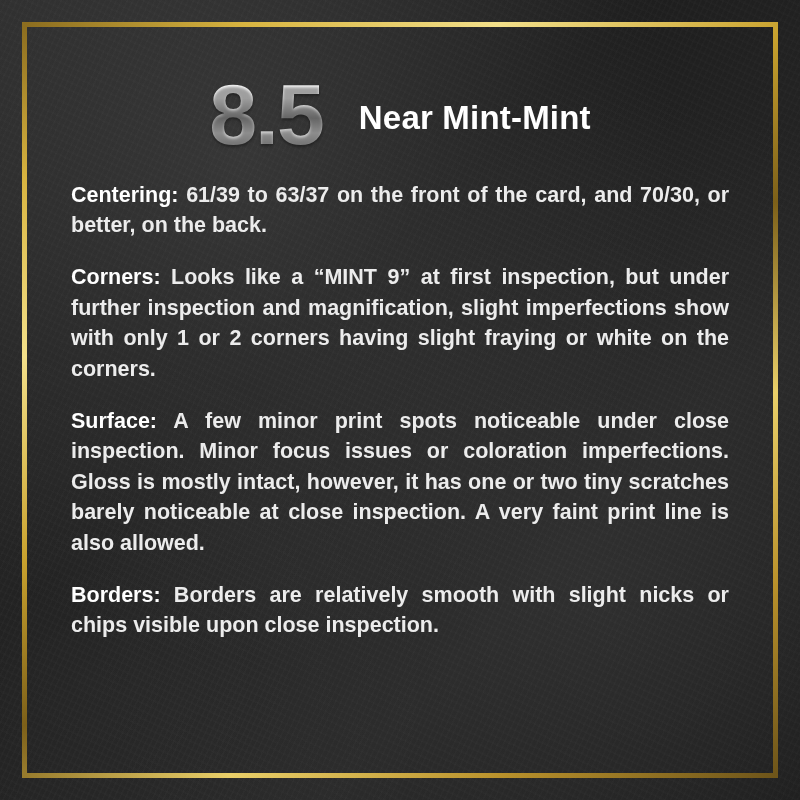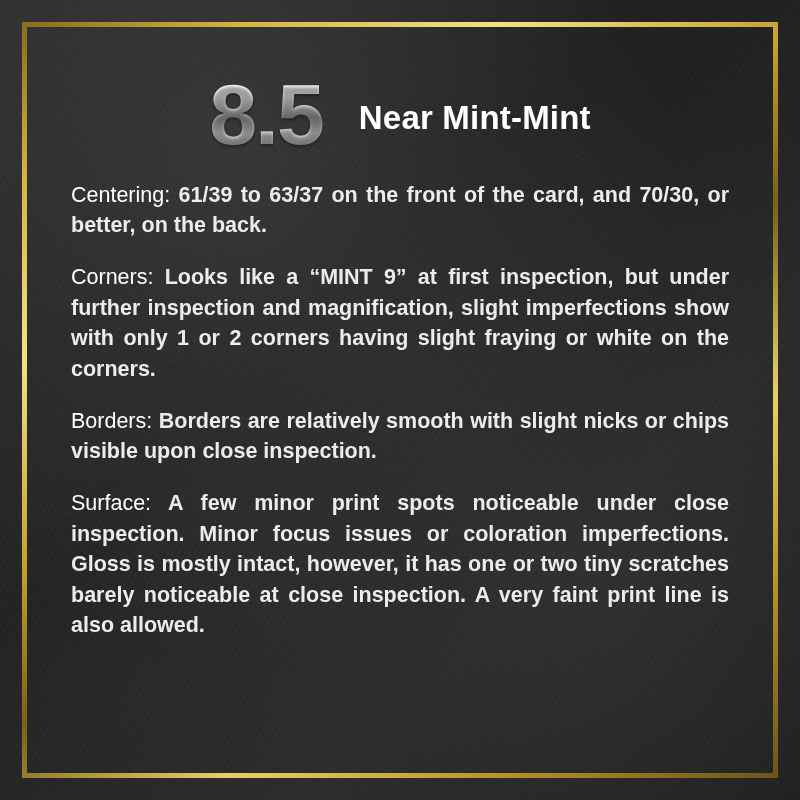--- a/index.html
+++ b/index.html
@@ -119,21 +119,21 @@
     color: #f2f2f2;
     font-size: 21.5px;
     line-height: 1.42;
     text-align: justify;
     text-justify: inter-word;
     margin-bottom: 14px;
   }
   .section:last-child { margin-bottom: 0; }
 
   .section .label {
-    font-weight: normal;
+    font-weight: bold;
     color: #ffffff;
     margin-top: 40px;
   }
   .section .text {
     font-weight: bold;
     color: #ececec;
     margin-top: 12px;
   }
 </style>
 </head>
@@ -154,24 +154,24 @@
 
         <p class="section">
           <span class="label">Centering:</span><span class="text"> 61/39 to 63/37 on the front of the card, and 70/30, or better, on the back.</span>
         </p>
 
         <p class="section">
           <span class="label">Corners:</span><span class="text"> Looks like a “MINT 9” at first inspection, but under further inspection and magnification, slight imperfections show with only 1 or 2 corners having slight fraying or white on the corners.</span>
         </p>
 
         <p class="section">
-          <span class="label">Borders:</span><span class="text"> Borders are relatively smooth with slight nicks or chips visible upon close inspection.</span>
+          <span class="label">Surface:</span><span class="text"> A few minor print spots noticeable under close inspection. Minor focus issues or coloration imperfections. Gloss is mostly intact, however, it has one or two tiny scratches barely noticeable at close inspection. A very faint print line is also allowed.</span>
         </p>
 
         <p class="section">
-          <span class="label">Surface:</span><span class="text"> A few minor print spots noticeable under close inspection. Minor focus issues or coloration imperfections. Gloss is mostly intact, however, it has one or two tiny scratches barely noticeable at close inspection. A very faint print line is also allowed.</span>
+          <span class="label">Borders:</span><span class="text"> Borders are relatively smooth with slight nicks or chips visible upon close inspection.</span>
         </p>
 
       </div>
 
     </div>
   </div>
 </div>
 
 </body></html>

